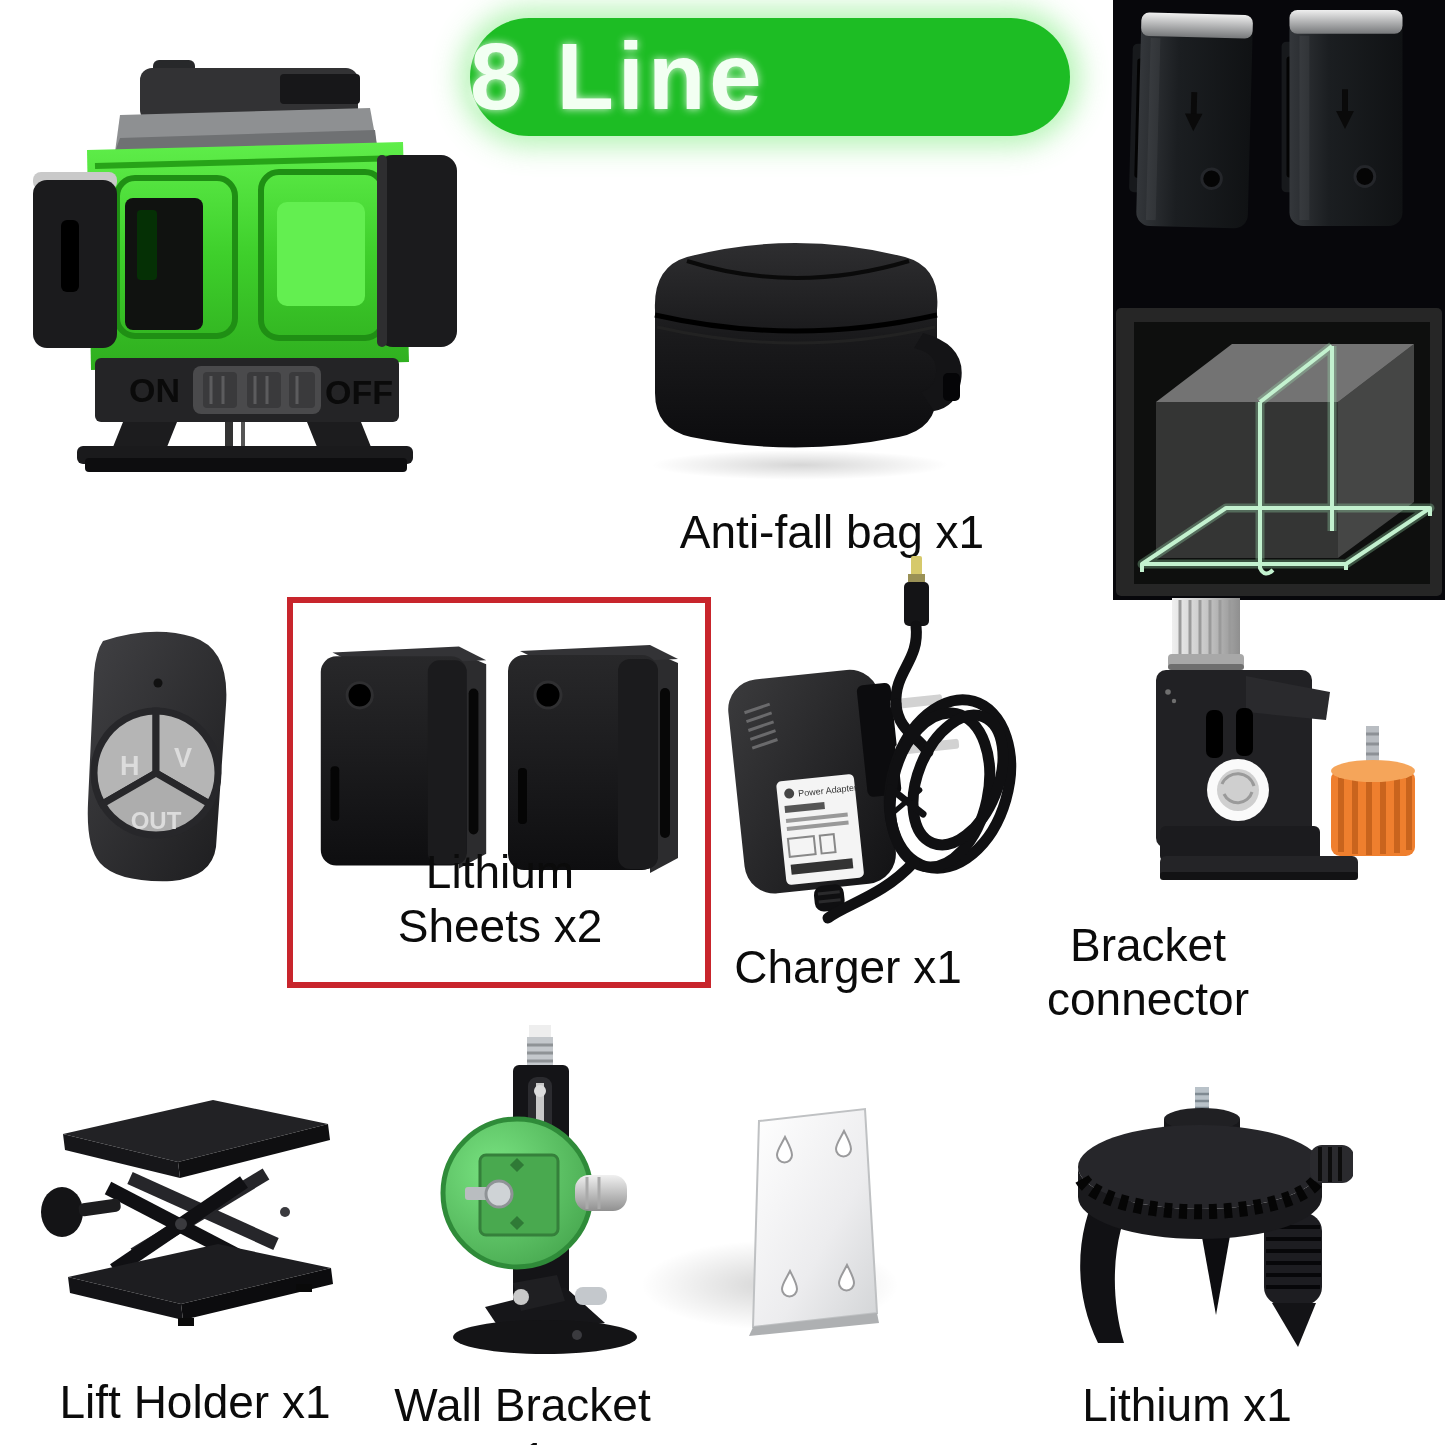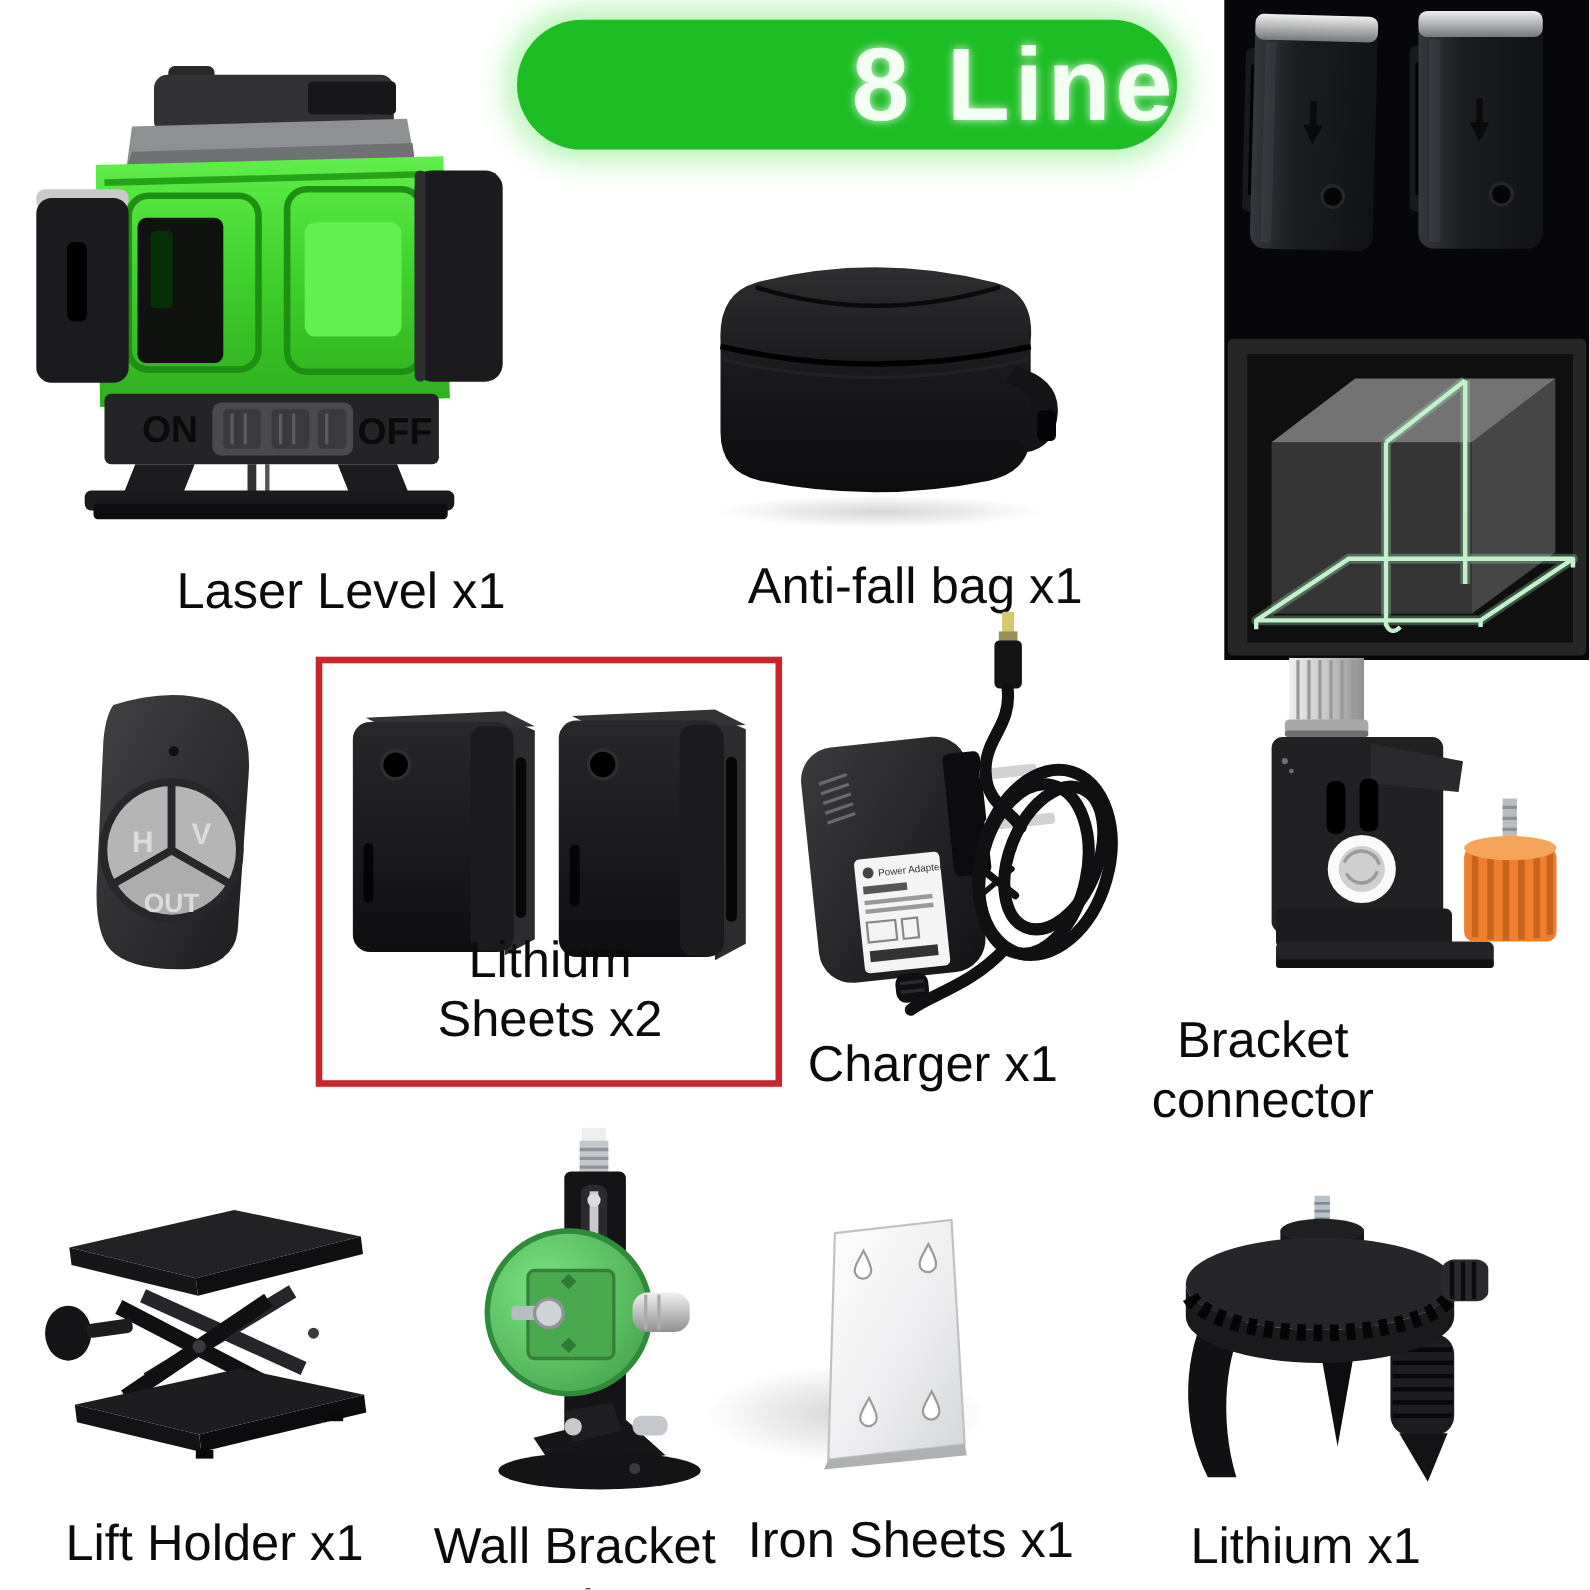--- a/index.html
+++ b/index.html
@@ -2,21 +2,21 @@
 <html><head>
 <meta charset="utf-8">
 <style>
   html,body{margin:0;padding:0;background:#fff;}
   #canvas{position:relative;width:1445px;height:1445px;background:#ffffff;overflow:hidden;
           font-family:"Liberation Sans",sans-serif;}
   .abs{position:absolute;}
   .label{position:absolute;color:#0b0b0b;font-size:46px;line-height:54px;text-align:center;
          font-family:"Liberation Sans",sans-serif;letter-spacing:0;}
   #badge{position:absolute;left:470px;top:18px;width:600px;height:118px;border-radius:60px;
-         background:#1dbd24;display:flex;align-items:center;justify-content:flex-end;
+         background:#1dbd24;display:flex;align-items:center;justify-content:flex-start;
          box-shadow:0 0 28px 10px rgba(90,230,90,.45);}
   #badge span{color:#f2fff2;font-size:94px;font-weight:800;letter-spacing:4px;
               text-shadow:0 0 9px rgba(255,255,255,.85);}
   #dark-panel{position:absolute;left:1113px;top:0;width:332px;height:600px;background:#07070b;}
   #red-box{position:absolute;left:287px;top:597px;width:424px;height:391px;
            box-sizing:border-box;border:6px solid #c8252c;background:transparent;}
   .shadow{position:absolute;border-radius:50%;
           background:radial-gradient(ellipse at center,rgba(0,0,0,.16),rgba(0,0,0,0) 70%);}
   svg{display:block;}
 </style>
@@ -76,21 +76,20 @@
     </g>
     <g>
       <polygon points="98,362 152,362 140,392 86,392" fill="#1c1c1e"></polygon>
       <polygon points="282,362 336,362 348,392 294,392" fill="#1c1c1e"></polygon>
       <rect x="200" y="362" width="8" height="30" fill="#333"></rect>
       <rect x="216" y="362" width="4" height="30" fill="#555"></rect>
       <rect x="52" y="386" width="336" height="18" rx="6" fill="#1a1a1c"></rect>
       <rect x="60" y="398" width="322" height="14" rx="4" fill="#0d0d0f"></rect>
     </g>
   </svg>
-  <div class="label" style="left:110px;top:510px;width:400px">Laser Level x1</div>
 
   <div class="shadow" style="left:650px;top:450px;width:300px;height:30px"></div>
   <svg class="abs" style="left:625px;top:215px" width="340" height="255" viewBox="0 0 340 255">
     <defs>
       <linearGradient id="gBag" x1="0" y1="0" x2="0" y2="1">
         <stop offset="0" stop-color="#2e2e30"></stop>
           <stop offset="0.45" stop-color="#1a1a1c"></stop>
           <stop offset="1" stop-color="#0c0c0e"></stop>
       </linearGradient>
     </defs>
@@ -399,21 +398,20 @@
     </defs>
     <polygon points="14,16 120,4 132,208 8,222" fill="url(#gPlate)" stroke="#bfc1c3" stroke-width="2"></polygon>
     <polygon points="8,222 132,208 134,218 4,231" fill="#aeb0b2"></polygon>
     <g fill="#ffffff" stroke="#9a9a9c" stroke-width="2">
       <path d="M40,32 C44,40 47,45 47,50 A7.5,7.5 0 1 1 32,50 C32,45 36,40 40,32 Z"></path>
       <path d="M99,26 C103,34 106,39 106,44 A7.5,7.5 0 1 1 91,44 C91,39 95,34 99,26 Z"></path>
       <path d="M45,166 C49,174 52,179 52,184 A7.5,7.5 0 1 1 37,184 C37,179 41,174 45,166 Z"></path>
       <path d="M102,160 C106,168 109,173 109,178 A7.5,7.5 0 1 1 94,178 C94,173 98,168 102,160 Z"></path>
     </g>
   </svg>
-  <div class="label" style="left:678px;top:1372px;width:300px">Iron Sheets x1</div>
 
   <svg class="abs" style="left:1058px;top:1085px" width="295" height="265" viewBox="0 0 295 265">
     <g>
       <path d="M42,100 C18,145 14,205 40,258 L66,258 C50,205 56,145 76,112 Z" fill="#111114"></path>
       <polygon points="140,130 158,230 176,128" fill="#0d0d10"></polygon>
       <rect x="206" y="128" width="58" height="92" rx="18" fill="#1d1d21"></rect>
       <g stroke="#070709" stroke-width="4">
         <line x1="208" y1="142" x2="262" y2="142"></line>
           <line x1="208" y1="154" x2="263" y2="154"></line>
         <line x1="208" y1="166" x2="263" y2="166"></line>

